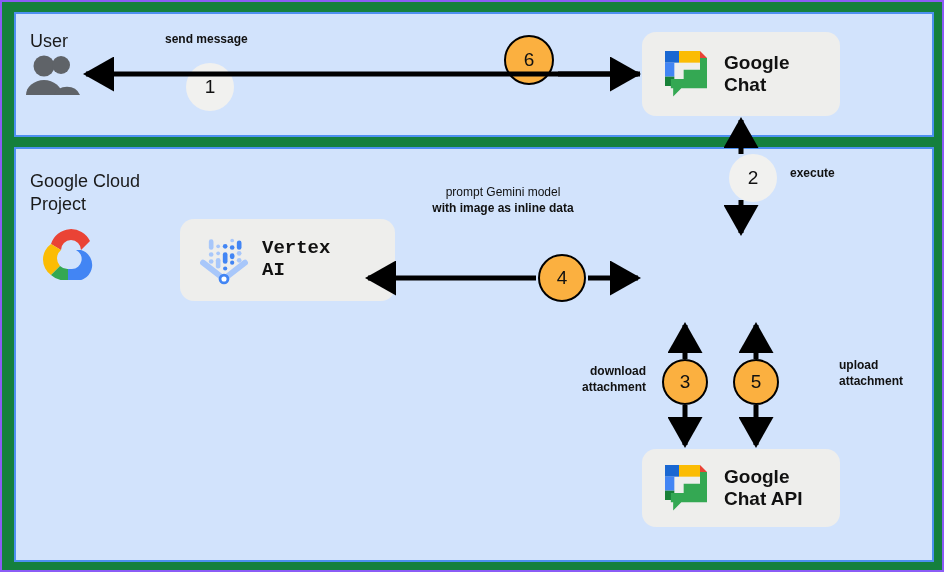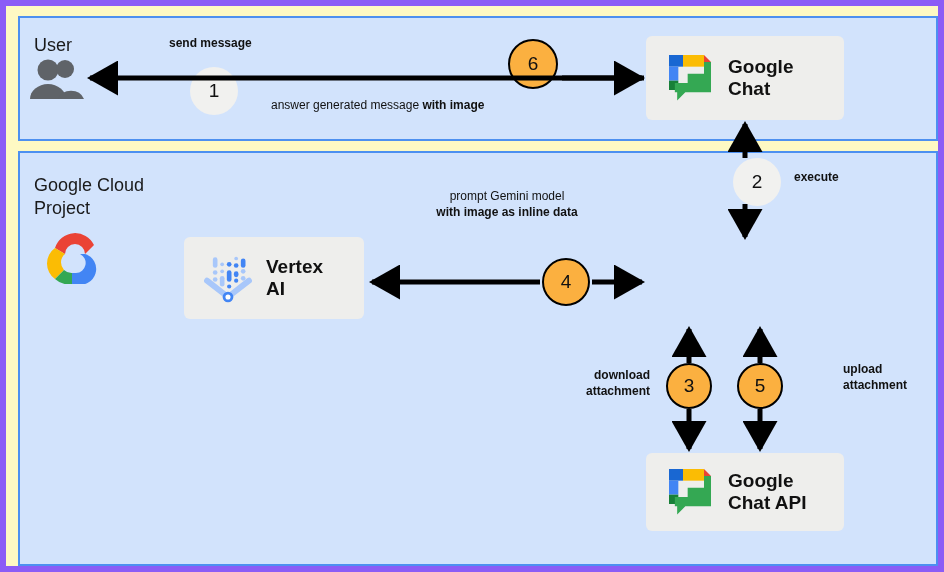--- a/index.html
+++ b/index.html
@@ -7,23 +7,23 @@
     padding: 0;
     background: #ffffff;
   }
   body {
     font-family: "Liberation Sans", sans-serif;
   }
   #canvas {
     position: relative;
     width: 944px;
     height: 572px;
-    background: #fef9c3;
-    box-sizing: border-box;
-    border: 6px solid #8b5cf6;
+    background: #15803d;
+    box-sizing: border-box;
+    border: 2px solid #8b5cf6;
     overflow: hidden;
   }
 
   
   .panel {
     position: absolute;
     background: #d2e3fc;
     border: 2px solid #4d90f0;
     box-sizing: border-box;
   }
@@ -45,41 +45,41 @@
     font-size: 18px;
     color: #1a1a1a;
     line-height: 1.25;
     white-space: pre-line;
   }
 
   
   .card {
     position: absolute;
     background: #eeeeec;
-    border-radius: 6px;
+    border-radius: 14px;
     box-sizing: border-box;
     display: flex;
     align-items: center;
     gap: 10px;
     padding: 0 16px;
   }
   .card-label {
     font-size: 19px;
     font-weight: bold;
     color: #111111;
     line-height: 1.15;
     white-space: pre-line;
   }
   .card-icon {
     flex: 0 0 auto;
     display: block;
   }
 
   #card-google-chat   { left: 640px; top: 30px;  width: 198px; height: 84px; }
-  #card-vertex-ai     { left: 178px; top: 231px; width: 180px; height: 82px; }
+  #card-vertex-ai     { left: 178px; top: 217px; width: 215px; height: 82px; font-family: Liberation Mono, monospace; }
   #card-cloud-fn      { left: 640px; top: 235px; width: 198px; height: 84px; }
   #card-chat-api      { left: 640px; top: 447px; width: 198px; height: 78px; }
 
   
   .edge-label {
     position: absolute;
     font-size: 12px;
     color: #111111;
     line-height: 1.32;
     white-space: pre;
@@ -136,21 +136,20 @@
     <svg width="56" height="42" viewBox="0 0 56 42" xmlns="http://www.w3.org/2000/svg">
       <circle cx="20" cy="12" r="10.5" fill="#5f6368"></circle>
       <path d="M2 41 a18 15 0 0 1 36 0 z" fill="#5f6368"></path>
       <circle cx="37" cy="11" r="9" fill="#5f6368"></circle>
       <path d="M30 41 a14 13 0 0 1 26 0 z" fill="#5f6368"></path>
     </svg>
   </div>
 
   <div class="edge-label bold" style="left:163px; top:30px;">send message</div>
 
-  <div class="edge-label" style="left:265px; top:92px;"><span>answer generated message </span><b>with image</b></div>
 
   <div class="card" id="card-google-chat">
     <span class="card-icon">
       <svg width="56" height="56" viewBox="0 0 48 48" xmlns="http://www.w3.org/2000/svg">
         <path d="M6 6 h12 v10 H6 z" fill="#1967d2"></path>
         <path d="M18 6 h18 v10 H18 z" fill="#fbbc04"></path>
         <path d="M36 6 l6 6 l-6 4 z" fill="#ea4335"></path>
         <path d="M6 16 h8 v12 H6 z" fill="#4285f4"></path>
         <path d="M6 28 h8 v8 H6 z" fill="#188038"></path>
         <path d="M36 12 l6 0 v26 H20 l-7 7 v-7 h-2 v-8 h11 v-8 h14 z" fill="#34a853"></path>

